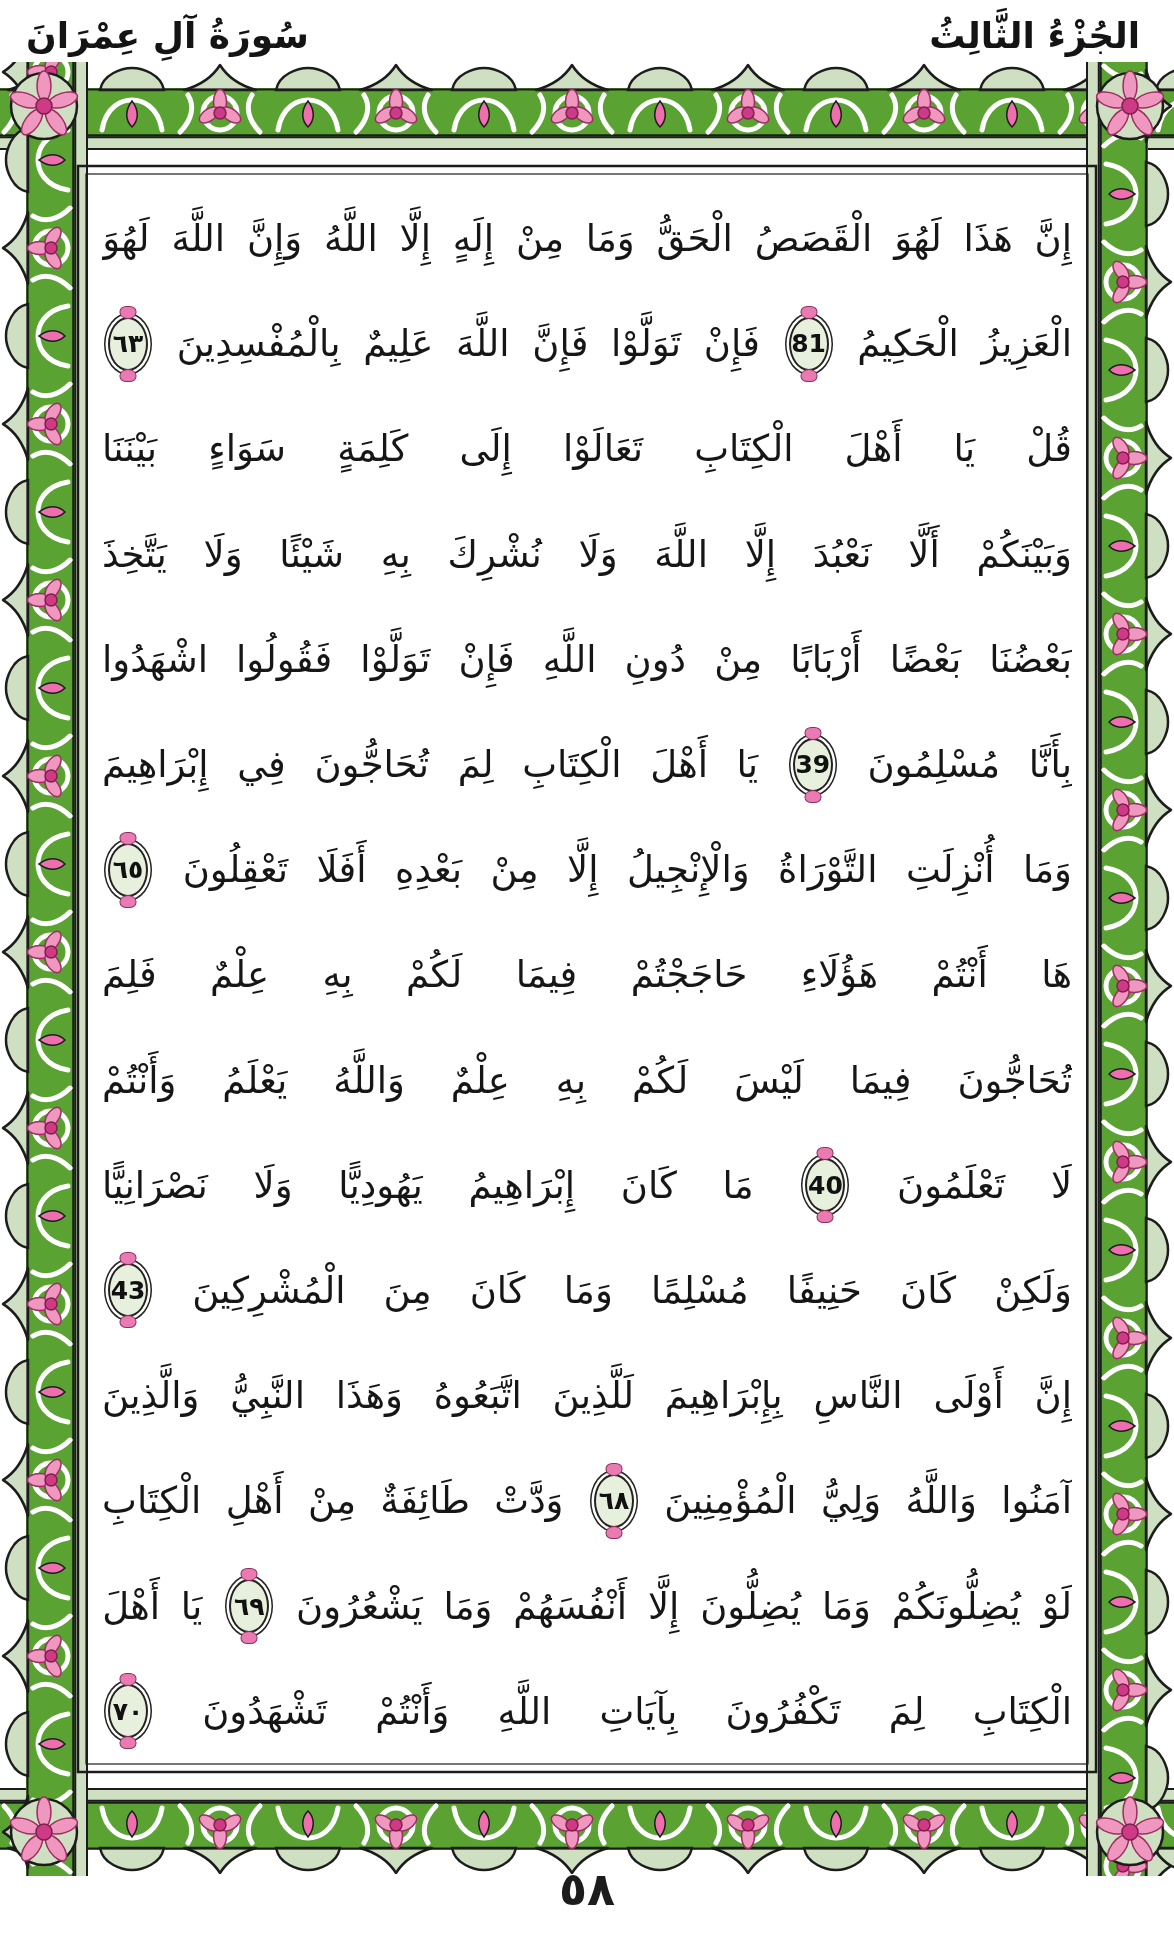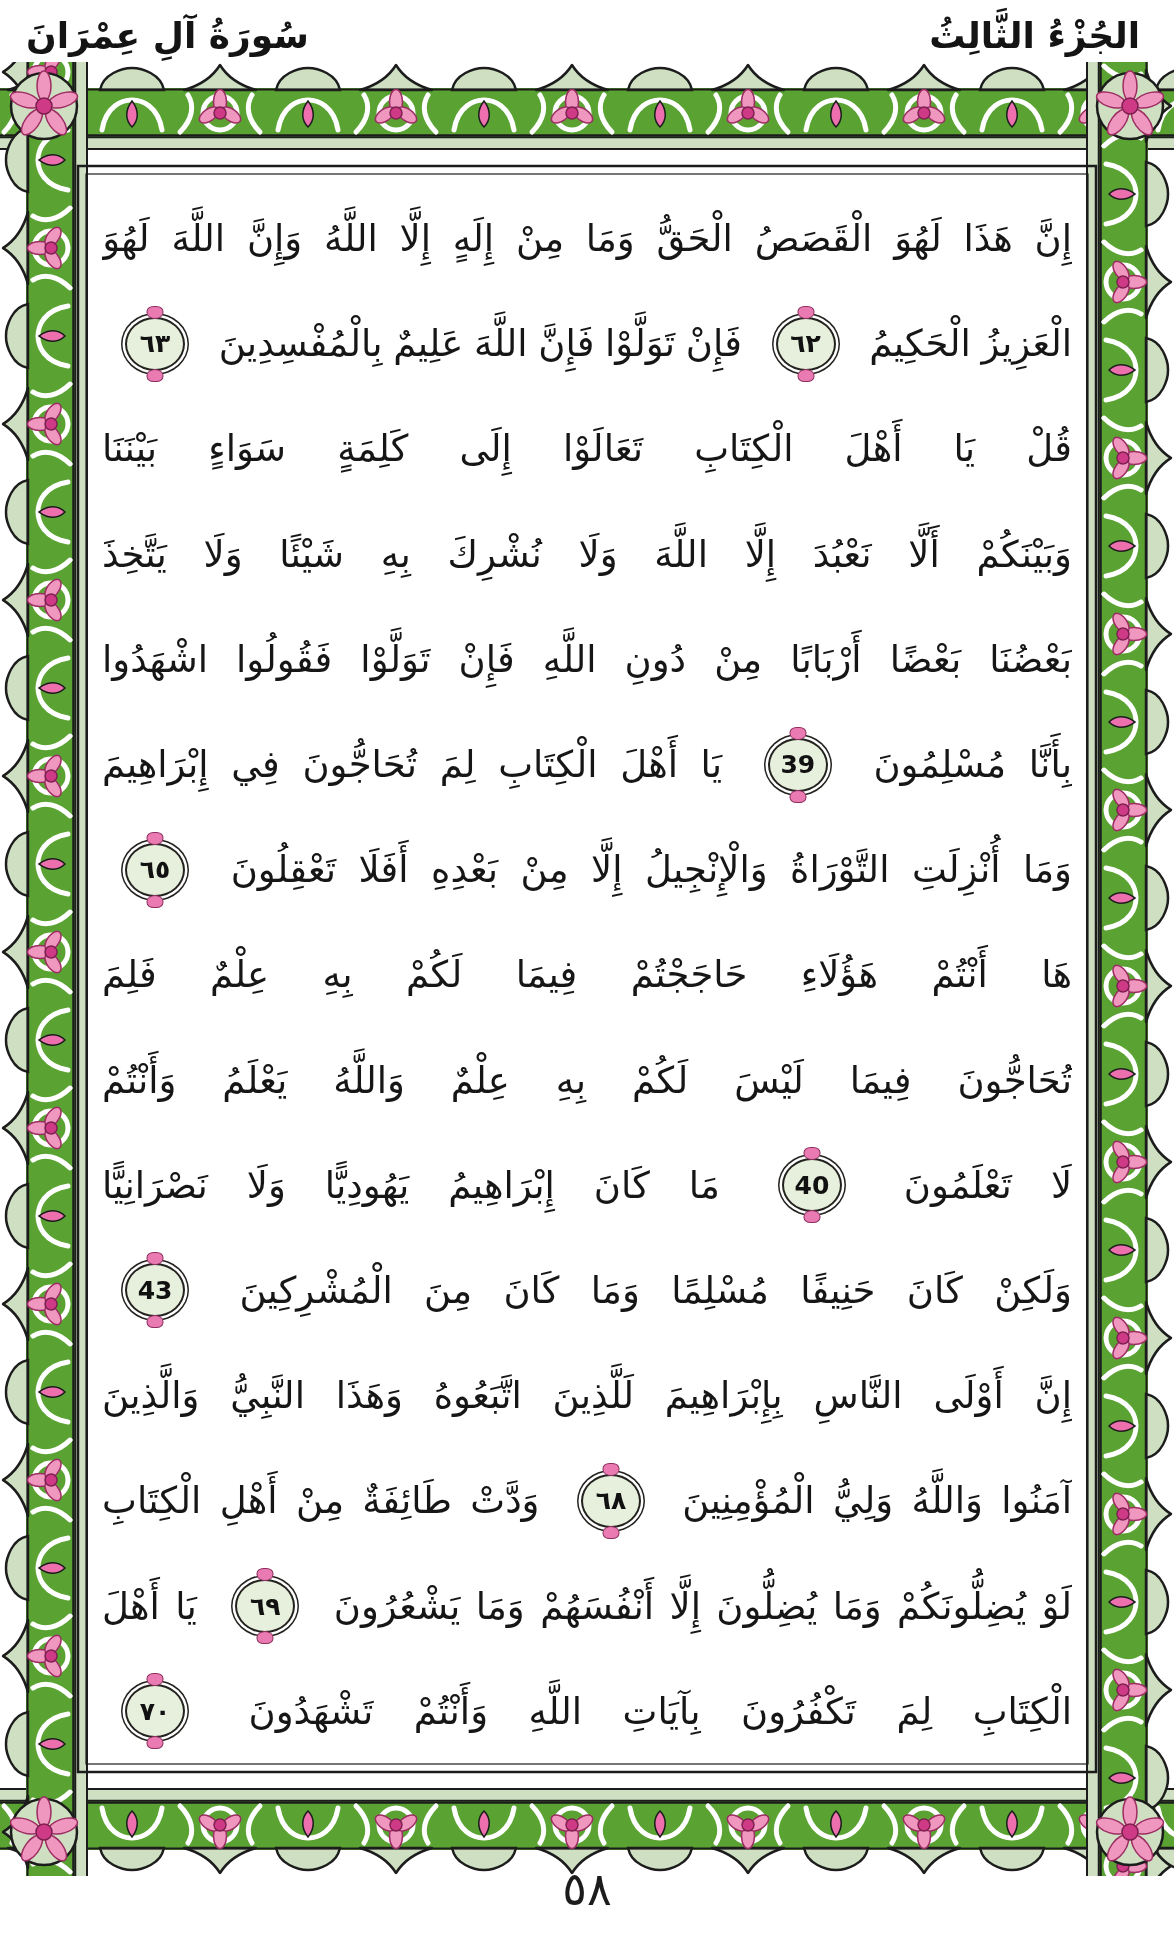--- a/index.html
+++ b/index.html
@@ -19,37 +19,37 @@
     position:absolute;left:102px;top:186px;width:970px;height:1578px;
     direction:rtl;overflow:hidden;
   }
   .line{
     height:105.2px;display:flex;align-items:center;
     justify-content:space-between;white-space:nowrap;
   }
   .word{font-size:37px;color:#161616;flex:0 0 auto;}
   .vmark{
     position:relative;flex:0 0 auto;box-sizing:border-box;
-    width:60px;height:54px;border-radius:50%;
+    width:40px;height:54px;border-radius:50%;
     background:#e7efdd;border:2px solid #24221f;
     box-shadow:0 0 0 2.5px #ffffff,0 0 0 4px #24221f;
     display:flex;align-items:center;justify-content:center;
-    font-size:25px;font-weight:bold;color:#111;margin:0 23px;
+    font-size:25px;font-weight:bold;color:#111;margin:0 6px;
   }
   .vmark::before,.vmark::after{
     content:"";position:absolute;left:50%;transform:translateX(-50%);
     width:15px;height:11px;background:#ea7ab2;border:1.5px solid #8c2f5e;
     border-radius:50% 50% 60% 60%;
   }
   .vmark::before{top:-13px;}
   .vmark::after{bottom:-13px;border-radius:60% 60% 50% 50%;}
   
   .pageno{
     position:absolute;left:0;top:1862px;width:100%;text-align:center;
-    font-size:46px;font-weight:normal;color:#1c1c1c;
+    font-size:46px;font-weight:bold;color:#1c1c1c;
   }
 </style>
 </head>
 <body>
 
 <div class="hdr hdr-right">الجُزْءُ الثَّالِثُ</div>
 <div class="hdr hdr-left">سُورَةُ آلِ عِمْرَانَ</div>
 
 <svg class="frame" width="1174" height="1814" viewBox="0 0 1174 1814" aria-hidden="true">
   <defs>
@@ -128,21 +128,21 @@
       <span class="word">إِلَهٍ</span>
       <span class="word">إِلَّا</span>
       <span class="word">اللَّهُ</span>
       <span class="word">وَإِنَّ</span>
       <span class="word">اللَّهَ</span>
       <span class="word">لَهُوَ</span>
     </div>
     <div class="line">
       <span class="word">الْعَزِيزُ</span>
       <span class="word">الْحَكِيمُ</span>
-      <span class="vmark">٦٢</span>
+      <span class="vmark">81</span>
       <span class="word">فَإِنْ</span>
       <span class="word">تَوَلَّوْا</span>
       <span class="word">فَإِنَّ</span>
       <span class="word">اللَّهَ</span>
       <span class="word">عَلِيمٌ</span>
       <span class="word">بِالْمُفْسِدِينَ</span>
       <span class="vmark">٦٣</span>
     </div>
     <div class="line">
       <span class="word">قُلْ</span>

